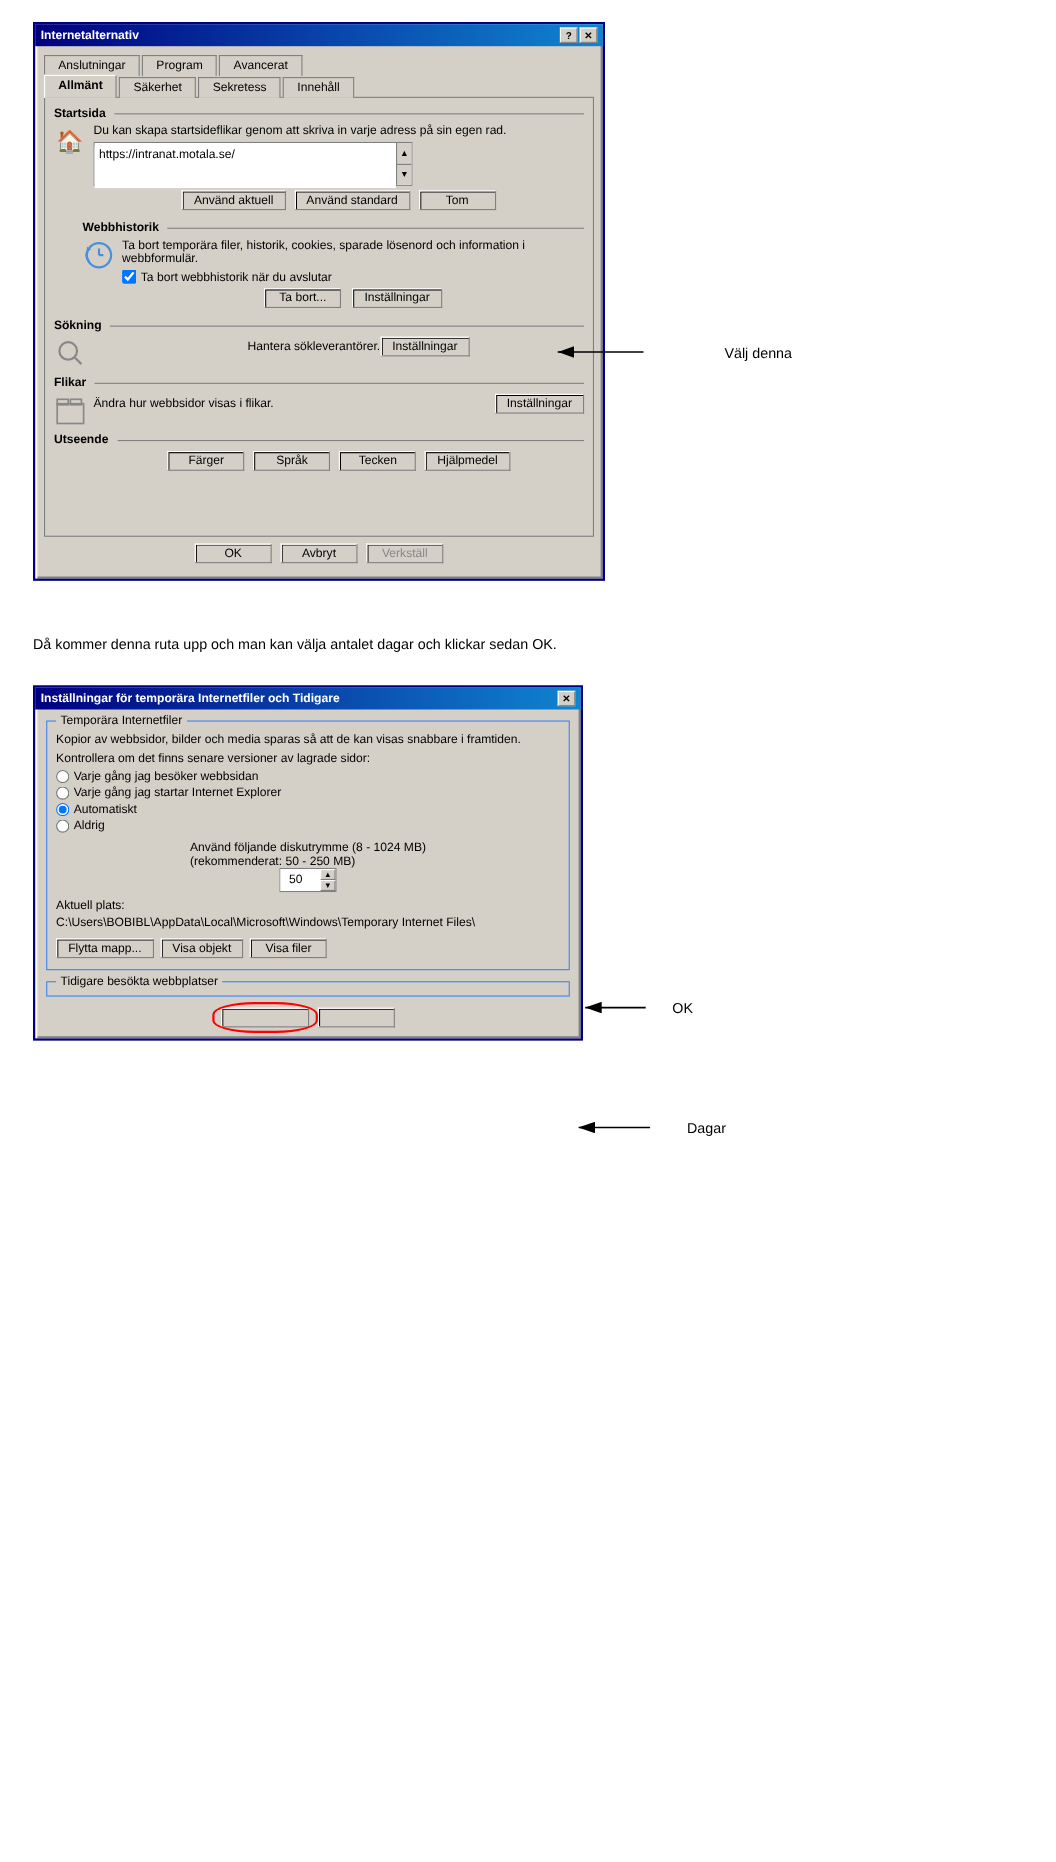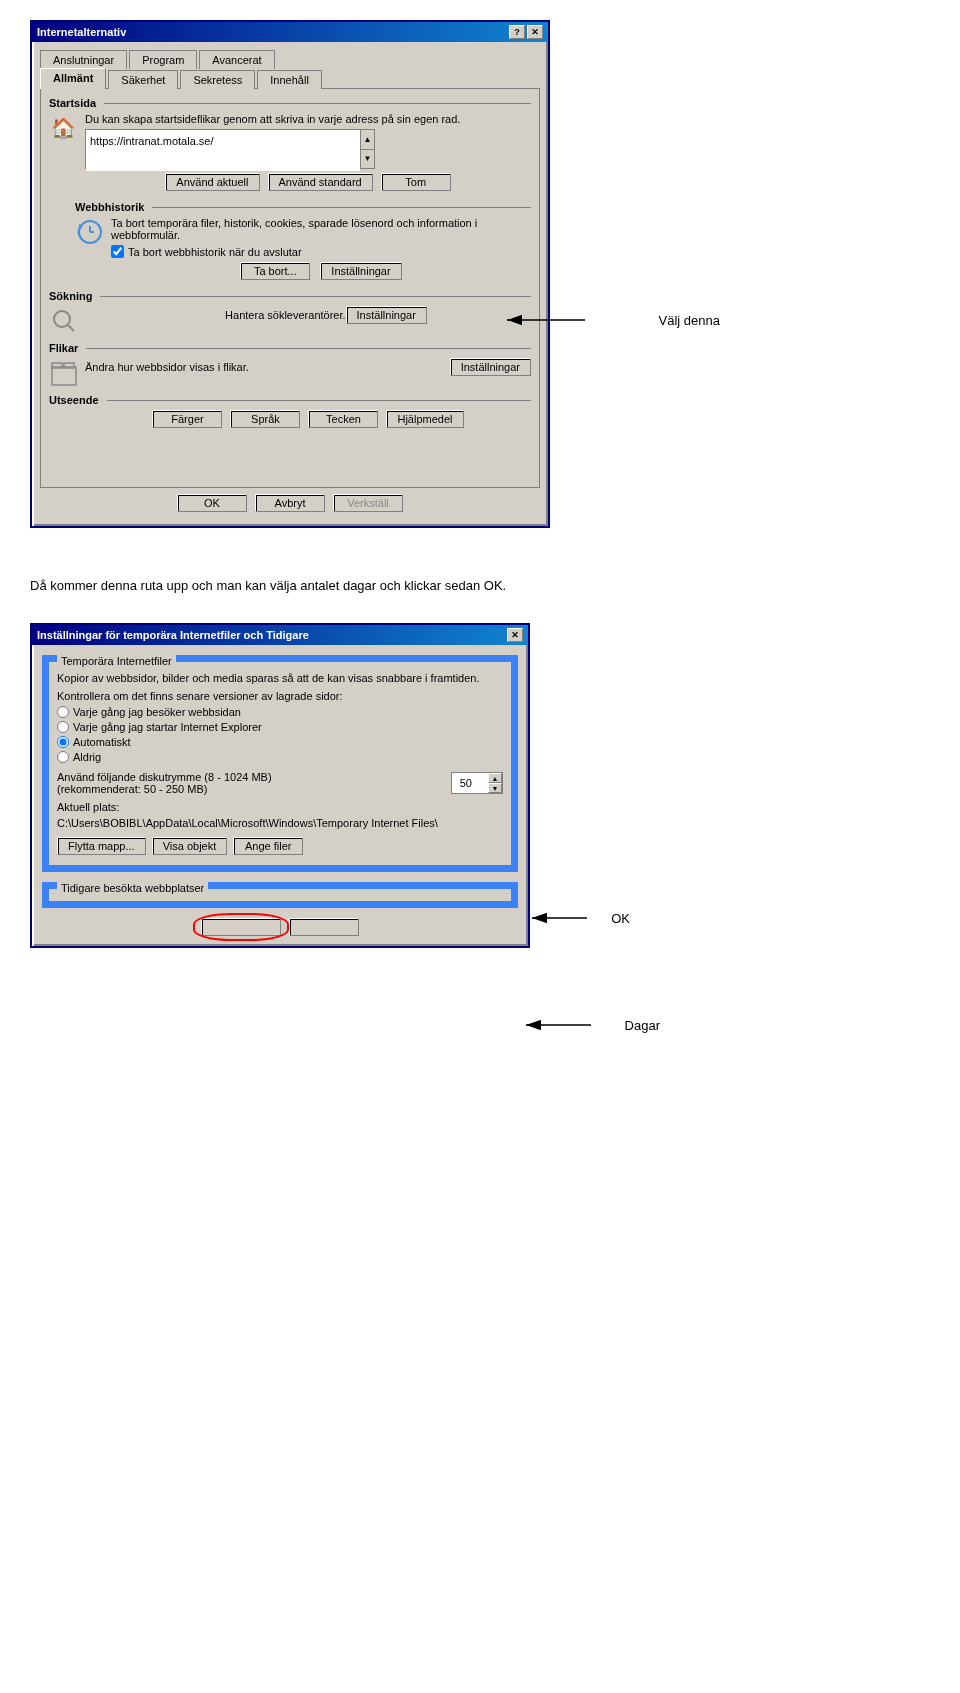--- a/index.html
+++ b/index.html
@@ -93,21 +93,21 @@
 
     .tab-content {
       border: 1px solid #808080;
       background: #d4d0c8;
       padding: 8px;
       min-height: 400px;
     }
 
     
     .groupbox {
-      border: 7px solid #3b82f6;
+      border: 1px solid #3b82f6;
       padding: 6px 8px;
       margin-bottom: 8px;
       position: relative;
     }
 
     .groupbox-label {
       position: absolute;
       top: -7px;
       left: 8px;
       background: #d4d0c8;
@@ -502,21 +502,21 @@
             </div>
             <div class="radio-row">
               <input type="radio" name="check_version" checked="" style="">
               <label>Automatiskt</label>
             </div>
             <div class="radio-row">
               <input type="radio" name="check_version" style="">
               <label>Aldrig</label>
             </div>
 
-            <div class="disk-info" style="margin-top:8px;">
+            <div class="disk-info" style="margin-top:8px;flex-direction:column;">
               <div>
                 <div style="font-size:11px;">Använd följande diskutrymme (8 - 1024 MB)</div>
                 <div style="font-size:11px;">(rekommenderat: 50 - 250 MB)</div>
               </div>
               <div class="spinner-wrapper">
                 <input class="spinner-input" type="text" value="50" style="">
                 <div class="spinner-buttons">
                   <div class="spinner-btn">▲</div>
                   <div class="spinner-btn">▼</div>
                 </div>
@@ -524,21 +524,21 @@
             </div>
 
             <div style="margin-top:6px;">
               <div style="font-size:11px;">Aktuell plats:</div>
               <div class="path-text">C:\Users\BOBIBL\AppData\Local\Microsoft\Windows\Temporary Internet Files\</div>
             </div>
 
             <div class="button-row" style="margin-top:8px; justify-content:flex-start; gap:6px;">
               <button class="win-button">Flytta mapp...</button>
               <button class="win-button">Visa objekt</button>
-              <button class="win-button">Ange filer</button>
+              <button class="win-button">Visa filer</button>
             </div>
           </div>
         </div>
 
         <div class="groupbox">
           <span class="groupbox-label">Tidigare besökta webbplatser</span>
         </div>
 
         <div style="margin-top:10px; display:flex; align-items:center; justify-content:center; gap:8px; position:relative;">
 

